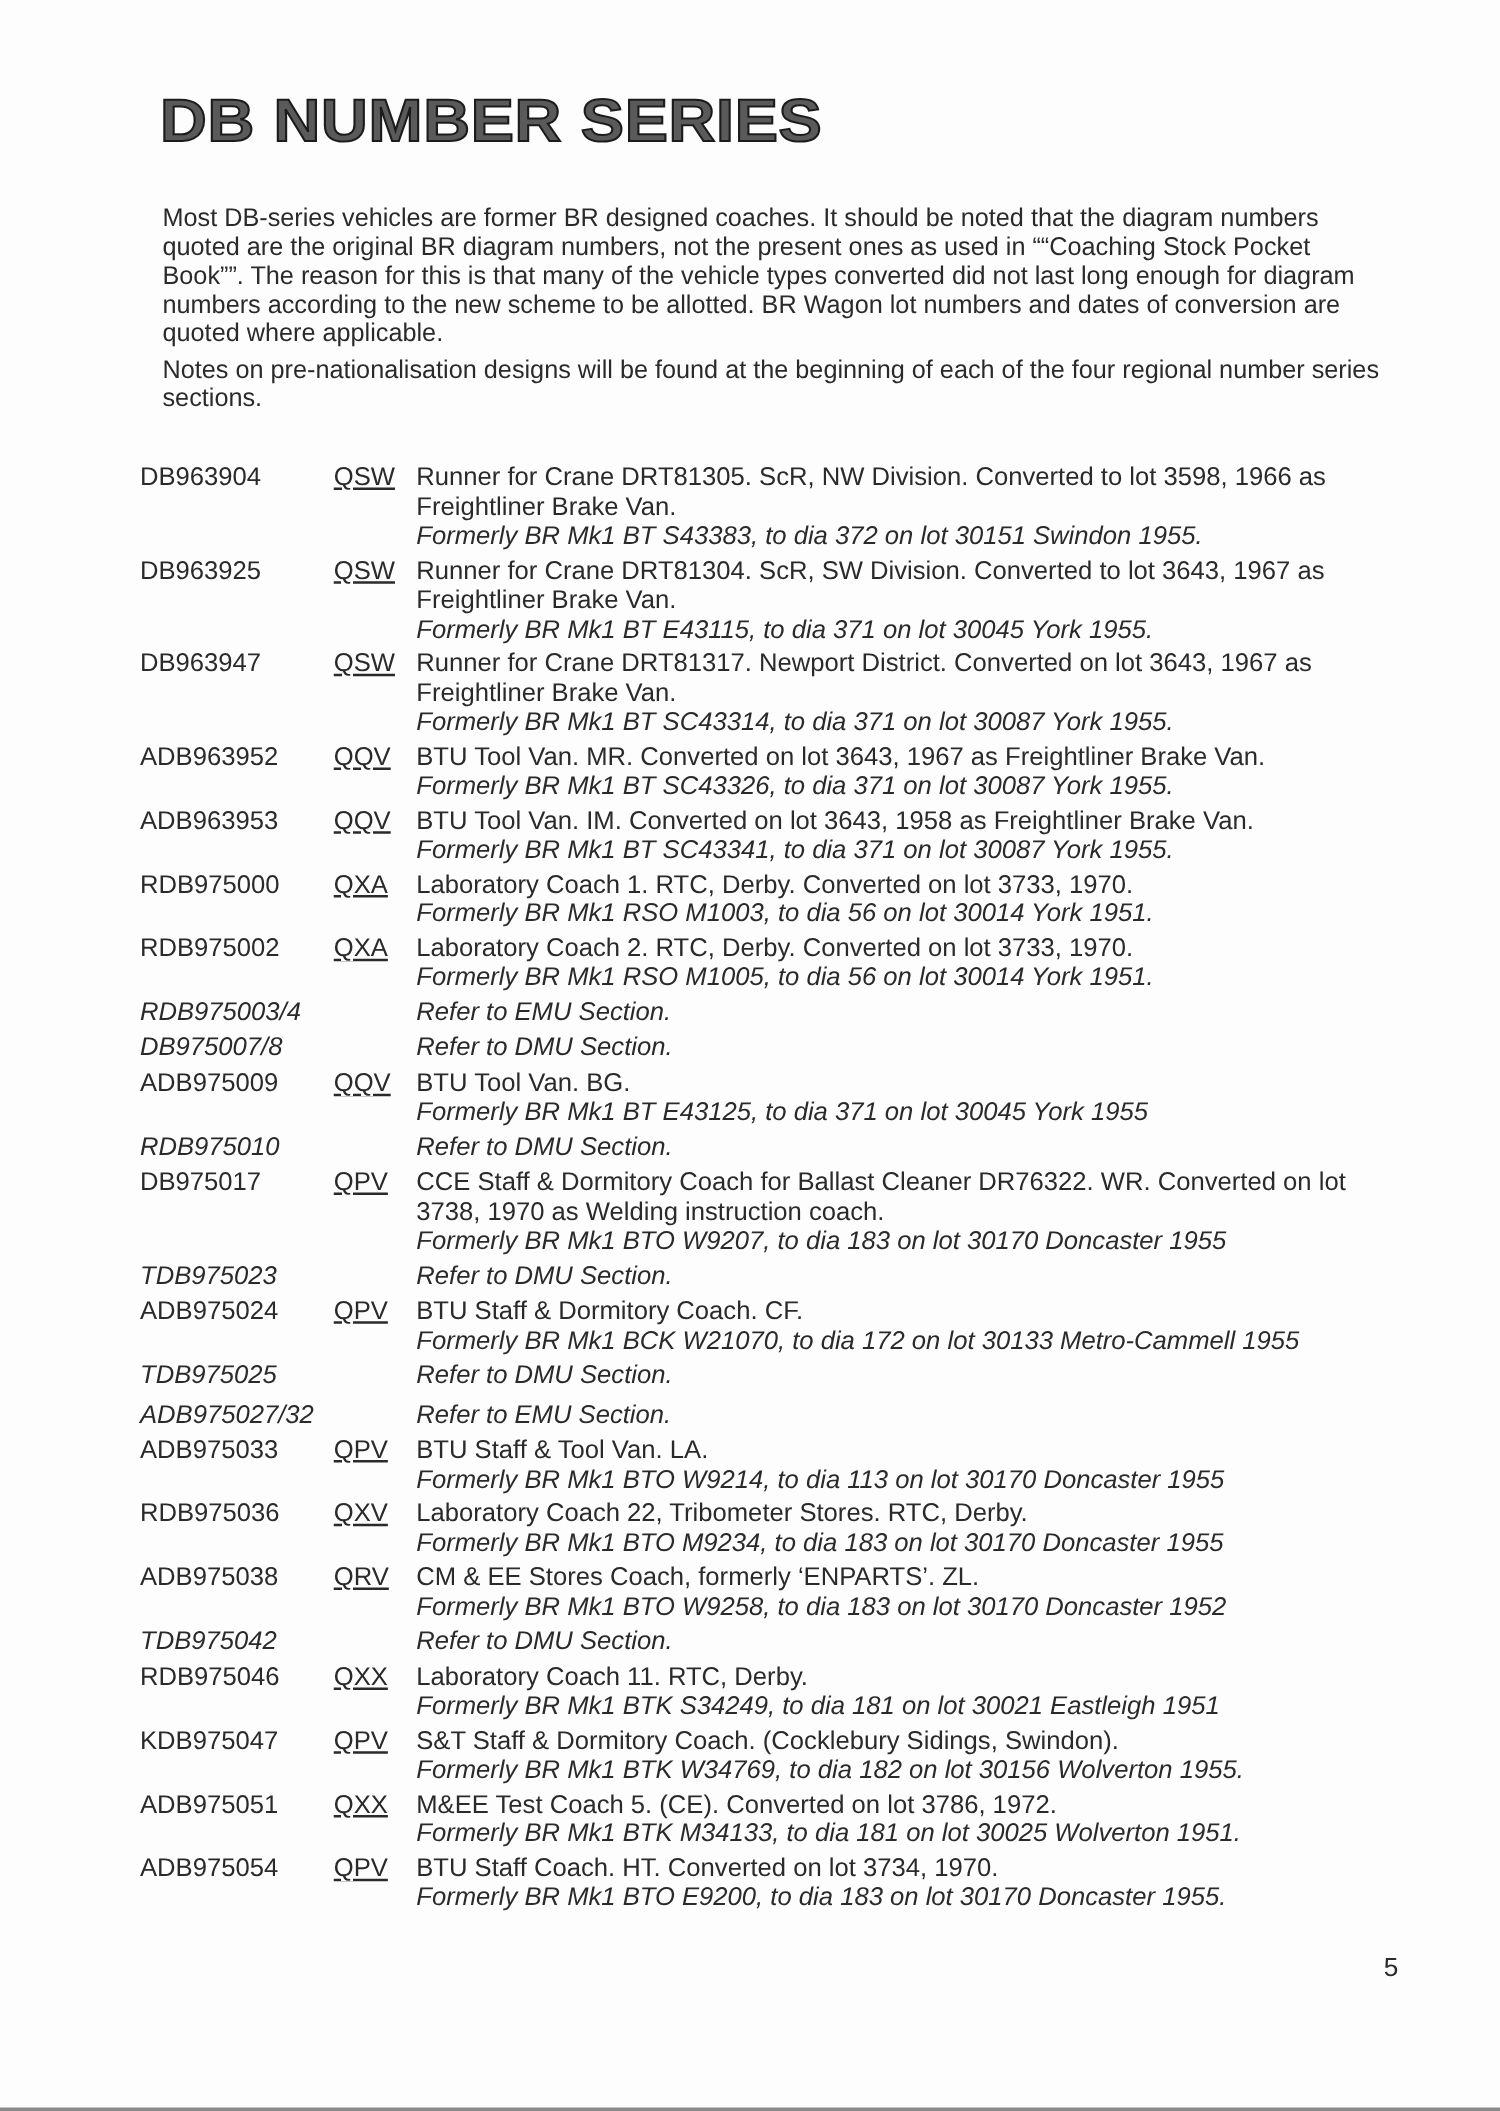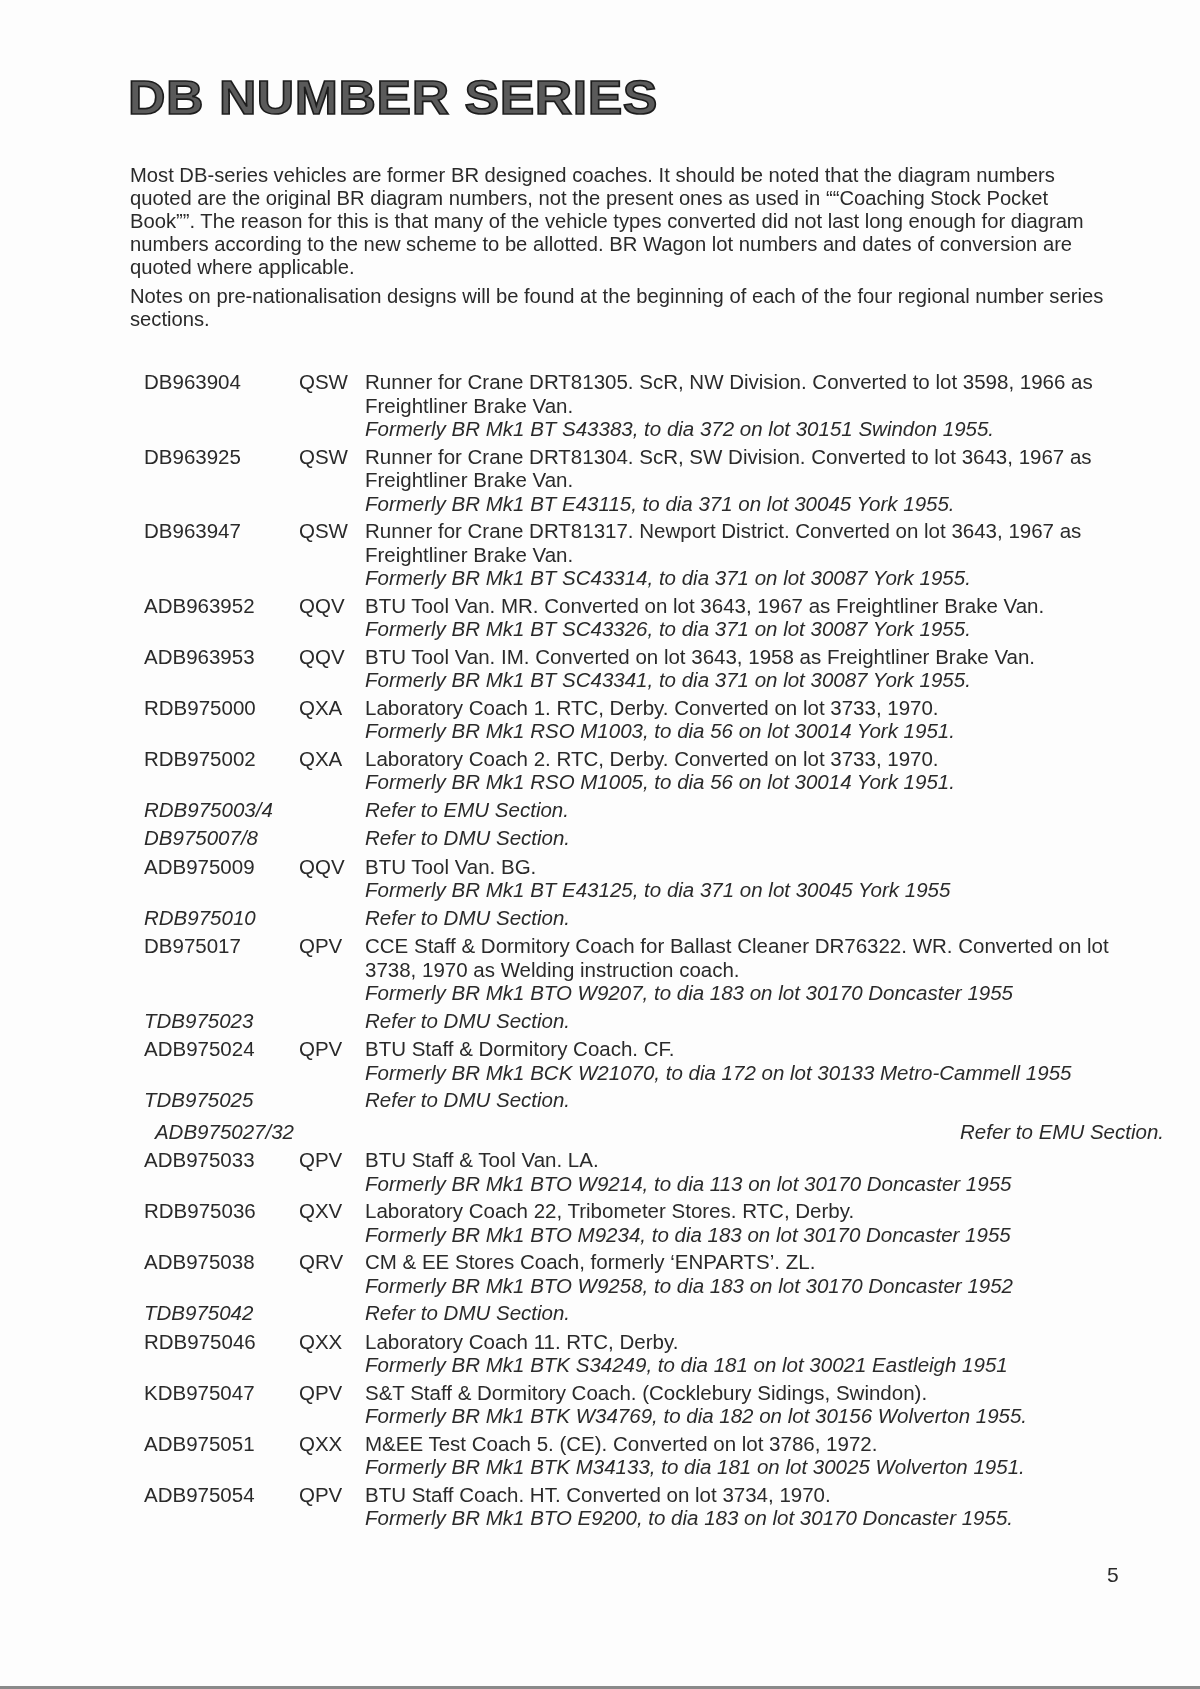--- a/index.html
+++ b/index.html
@@ -19,29 +19,29 @@
       transform: scaleX(1.08); transform-origin: left top;
       margin: 0;
     }
     .intro {
       position: absolute; left: 130px; top: 163px; width: 1000px;
       font-size: 20.5px; line-height: 23px;
       transform: scaleX(0.985); transform-origin: left top;
     }
     .intro p { margin: 0 0 6px 0; }
     .entries {
-      position: absolute; left: 144px; top: 370px; width: 1020px;
+      position: absolute; left: 112px; top: 370px; width: 1020px;
       font-size: 20.5px; line-height: 23.5px;
     }
     .entry { position: relative; padding-left: 221px; margin-bottom: 4px; min-height: 23px; }
     .entry .num { position: absolute; left: 0; top: 0; width: 150px; }
-    .entry .code { position: absolute; left: 155px; top: 0; width: 60px; }
+    .entry .code { position: absolute; left: 155px; top: 0; width: 60px; text-decoration: underline; }
     .entry.ref { margin-bottom: 5px; }
     .entry.ref .num, .entry.ref .desc { font-style: italic; }
-    .entry.gap-big { margin-top: 8px; text-align: right; }
+    .entry.gap-big { margin-top: 8px; }
     .former { display: block; font-style: italic; }
     .desc { display: block; }
     .page-number {
       position: absolute; left: 1107px; top: 1563px; font-size: 21px;
     }
     .bottom-edge {
       position: absolute; left: 0; bottom: 0; width: 1200px; height: 3px; background: #8a8a8a;
     }
   </style>
 </head>

